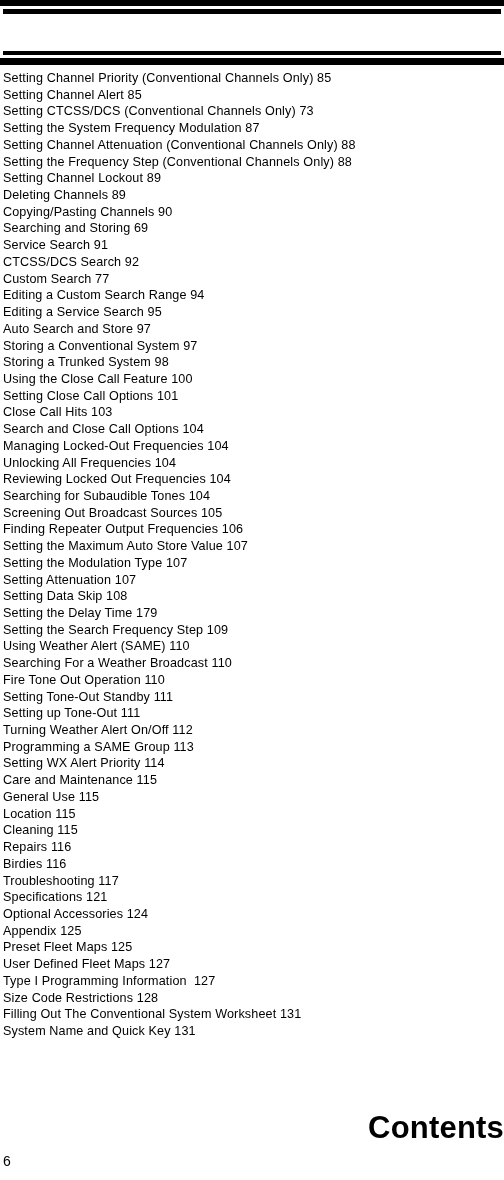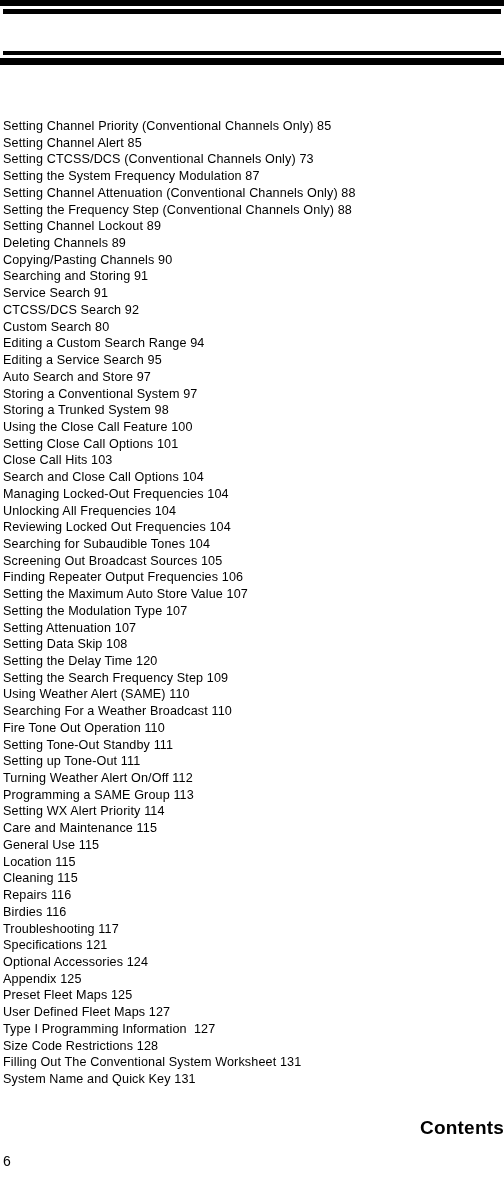--- a/index.html
+++ b/index.html
@@ -33,36 +33,35 @@
   .rule-2 { left: 3px;   top: 9px;  width: 498px; height: 5px; }
   .rule-3 { left: 3px;   top: 51px; width: 498px; height: 4px; }
   .rule-4 { left: 0px;   top: 58px; width: 504px; height: 7px; }
 
   
   #toc-list {
     position: absolute;
     left: 3px;
     top: 70px;
     width: 498px;
-    margin-top: 48px;
   }
   .toc-entry {
     font-size: 12.6px;
     line-height: 16.72px;
     white-space: pre;
     letter-spacing: 0.01em;
     color: #000000;
   }
 
   
   #footer-title {
     position: absolute;
     right: 0px;
     top: 1113px;
-    font-size: 19px;
+    font-size: 31px;
     font-weight: bold;
     letter-spacing: 0.2px;
     line-height: 30px;
     white-space: pre;
   }
   #page-number {
     position: absolute;
     left: 3px;
     top: 1152px;
     font-size: 14px;
@@ -83,44 +82,44 @@
 <div id="toc-list">
     <div class="toc-entry">Setting Channel Priority (Conventional Channels Only) 85</div>
     <div class="toc-entry">Setting Channel Alert 85</div>
     <div class="toc-entry">Setting CTCSS/DCS (Conventional Channels Only) 73</div>
     <div class="toc-entry">Setting the System Frequency Modulation 87</div>
     <div class="toc-entry">Setting Channel Attenuation (Conventional Channels Only) 88</div>
     <div class="toc-entry">Setting the Frequency Step (Conventional Channels Only) 88</div>
     <div class="toc-entry">Setting Channel Lockout 89</div>
     <div class="toc-entry">Deleting Channels 89</div>
     <div class="toc-entry">Copying/Pasting Channels 90</div>
-    <div class="toc-entry">Searching and Storing 91</div>
+    <div class="toc-entry">Searching and Storing 69</div>
     <div class="toc-entry">Service Search 91</div>
     <div class="toc-entry">CTCSS/DCS Search 92</div>
-    <div class="toc-entry">Custom Search 80</div>
+    <div class="toc-entry">Custom Search 77</div>
     <div class="toc-entry">Editing a Custom Search Range 94</div>
     <div class="toc-entry">Editing a Service Search 95</div>
     <div class="toc-entry">Auto Search and Store 97</div>
     <div class="toc-entry">Storing a Conventional System 97</div>
     <div class="toc-entry">Storing a Trunked System 98</div>
     <div class="toc-entry">Using the Close Call Feature 100</div>
     <div class="toc-entry">Setting Close Call Options 101</div>
     <div class="toc-entry">Close Call Hits 103</div>
     <div class="toc-entry">Search and Close Call Options 104</div>
     <div class="toc-entry">Managing Locked-Out Frequencies 104</div>
     <div class="toc-entry">Unlocking All Frequencies 104</div>
     <div class="toc-entry">Reviewing Locked Out Frequencies 104</div>
     <div class="toc-entry">Searching for Subaudible Tones 104</div>
     <div class="toc-entry">Screening Out Broadcast Sources 105</div>
     <div class="toc-entry">Finding Repeater Output Frequencies 106</div>
     <div class="toc-entry">Setting the Maximum Auto Store Value 107</div>
     <div class="toc-entry">Setting the Modulation Type 107</div>
     <div class="toc-entry">Setting Attenuation 107</div>
     <div class="toc-entry">Setting Data Skip 108</div>
-    <div class="toc-entry">Setting the Delay Time 120</div>
+    <div class="toc-entry">Setting the Delay Time 179</div>
     <div class="toc-entry">Setting the Search Frequency Step 109</div>
     <div class="toc-entry">Using Weather Alert (SAME) 110</div>
     <div class="toc-entry">Searching For a Weather Broadcast 110</div>
     <div class="toc-entry">Fire Tone Out Operation 110</div>
     <div class="toc-entry">Setting Tone-Out Standby 111</div>
     <div class="toc-entry">Setting up Tone-Out 111</div>
     <div class="toc-entry">Turning Weather Alert On/Off 112</div>
     <div class="toc-entry">Programming a SAME Group 113</div>
     <div class="toc-entry">Setting WX Alert Priority 114</div>
     <div class="toc-entry">Care and Maintenance 115</div>

